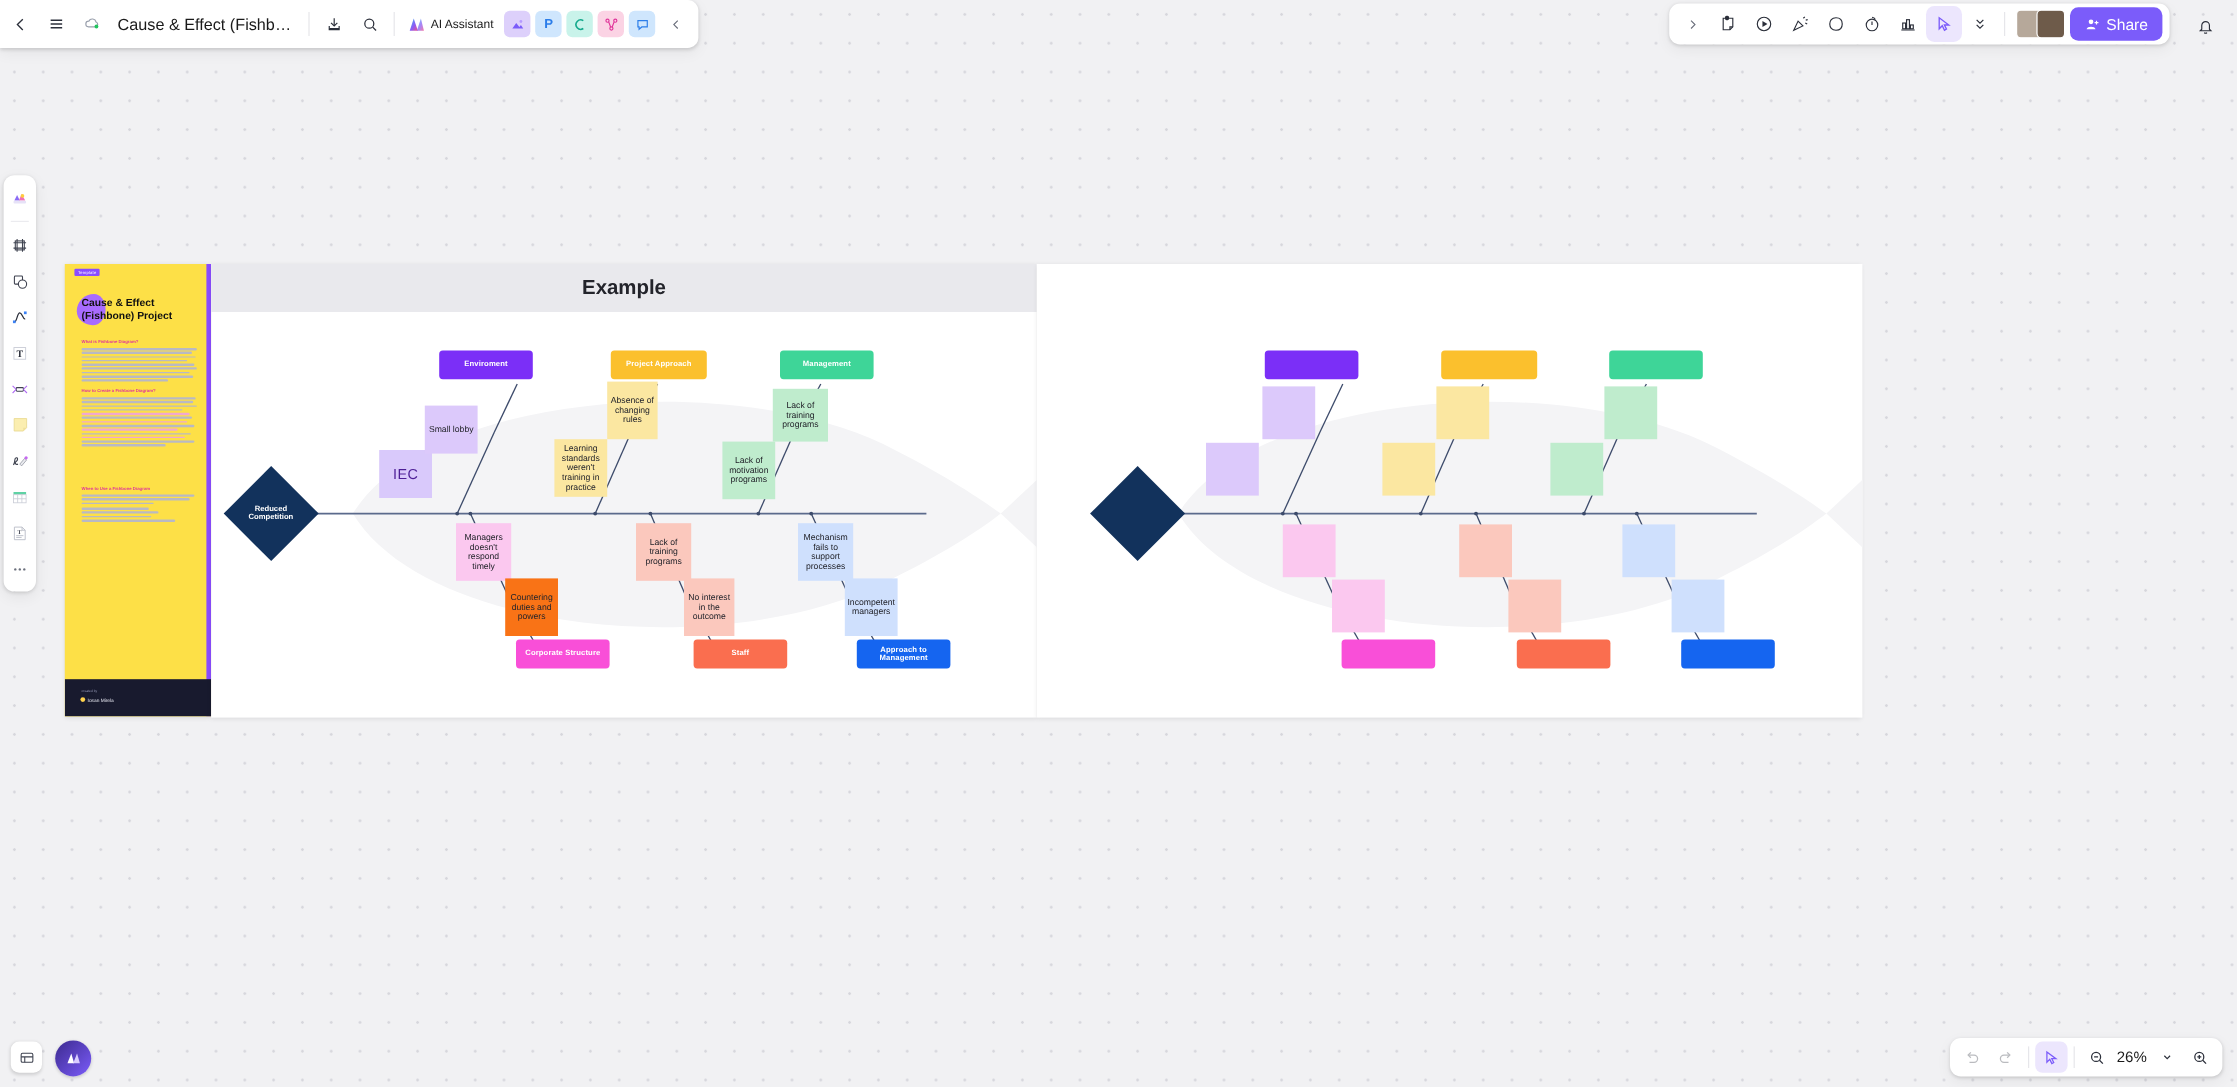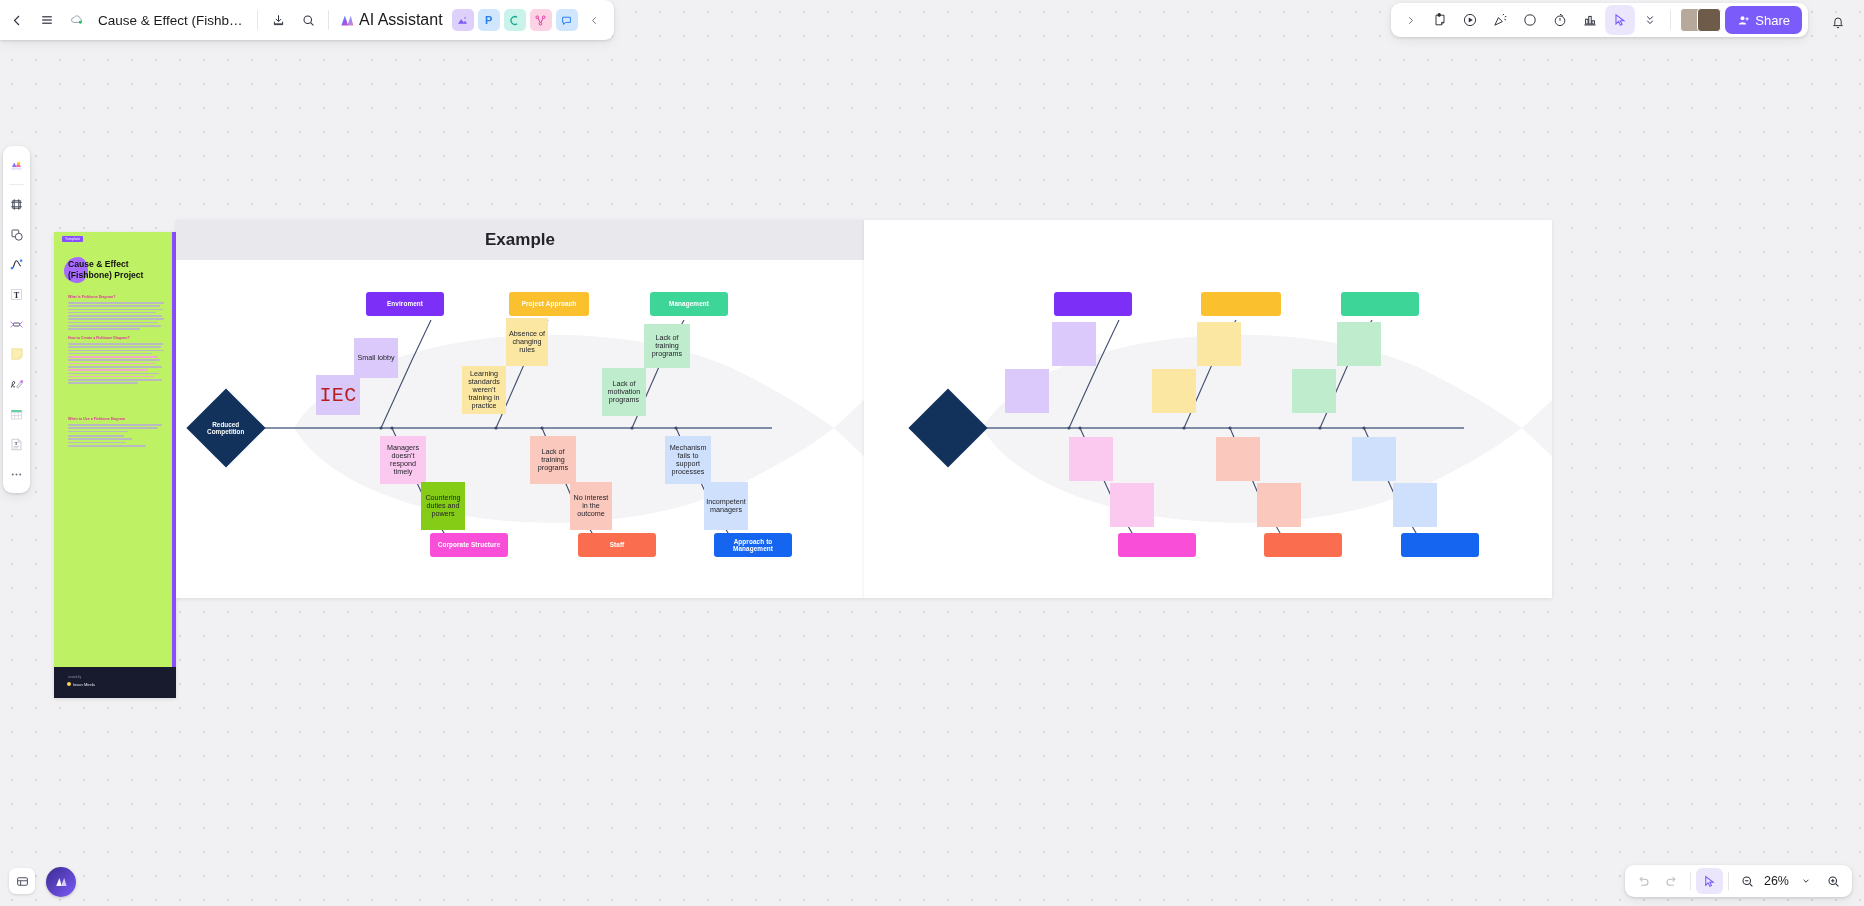--- a/index.html
+++ b/index.html
@@ -36,21 +36,21 @@
   .tb-btn.active { background: #ece6fd; }
   .tb-sep { width: 1px; height: 20px; background: #e6e6ea; margin: 0 5px; flex: 0 0 auto; }
   #doc-title {
     font-size: 13.5px; color: #1a1a1a; white-space: nowrap;
     max-width: 160px; overflow: hidden; text-overflow: ellipsis;
     padding: 0 6px; cursor: pointer;
   }
   #ai-btn {
     display: flex; align-items: center; gap: 4px; height: 28px;
     padding: 0 7px 0 4px; border-radius: 7px; cursor: pointer;
-    font-size: 16px; color: #1a1a1a; white-space: nowrap;
+    font-size: 10px; color: #1a1a1a; white-space: nowrap;
   }
   .app-ic {
     width: 22px; height: 22px; border-radius: 5px; margin: 0 2px;
     display: flex; align-items: center; justify-content: center;
     font-size: 11px; font-weight: bold; cursor: pointer;
   }
   #share-btn {
     height: 28px; background: #7b5cfa; color: #fff; border-radius: 7px;
     display: flex; align-items: center; gap: 5px; padding: 0 12px;
     font-size: 13px; cursor: pointer; margin-left: 4px;
@@ -70,22 +70,22 @@
     display: flex; flex-direction: column; align-items: center; gap: 2px;
     z-index: 30;
   }
   .lt-btn {
     width: 23px; height: 28px; display: flex; align-items: center; justify-content: center;
     border-radius: 6px; cursor: pointer;
   }
   .lt-sep { width: 15px; height: 1px; background: #ebebef; margin: 3px 0; }
   
   #tplcard {
-    position: absolute; left: 54px; top: 232px; width: 122px; height: 466px;
-    background: #bef264; box-shadow: 0 1px 4px rgba(0,0,0,.10);
+    position: absolute; left: 54px; top: 220px; width: 122px; height: 377px;
+    background: #fde047; box-shadow: 0 1px 4px rgba(0,0,0,.10);
     overflow: hidden;
   }
   #tplcard-rail { position: absolute; right: 0; top: 0; width: 4px; height: 100%; background: #8a4dff; }
   #tpl-tag {
     position: absolute; left: 8px; top: 4px; font-size: 3.4px; color: #fff;
     background: #8a4dff; padding: 1px 3px; border-radius: 1px; letter-spacing: .2px;
   }
   #tpl-blob {
     position: absolute; left: 10px; top: 25px; width: 24px; height: 26px;
     background: #a86bff; border-radius: 60% 40% 45% 55% / 55% 50% 50% 45%;
@@ -128,21 +128,21 @@
     background: #12325c; transform: rotate(45deg); cursor: pointer;
   }
   .head-dia span {
     transform: rotate(-45deg); color: #fff; font-size: 6.4px; font-weight: bold;
     text-align: center; line-height: 1.15; width: 56px;
   }
   #iec-box {
     position: absolute; background: #d9c9fb; display: flex; align-items: center;
     justify-content: center; cursor: pointer;
   }
-  #iec-box span { font-size: 20px; color: #b91c1c; letter-spacing: .3px; font-family: Liberation Mono, monospace; }
+  #iec-box span { font-size: 12px; color: #4c1d95; letter-spacing: .3px; }
   
   #bl-export {
     position: absolute; left: 9px; bottom: 12px; width: 26px; height: 26px;
     background: #fff; border-radius: 7px; box-shadow: 0 1px 3px rgba(0,0,0,.14);
     display: flex; align-items: center; justify-content: center; cursor: pointer; z-index: 30;
   }
   #bl-avatar {
     position: absolute; left: 46px; bottom: 9px; width: 30px; height: 30px; border-radius: 50%;
     background: linear-gradient(135deg,#3c2a8e,#7b5cfa); display: flex; align-items: center;
     justify-content: center; cursor: pointer; z-index: 30;
@@ -299,21 +299,21 @@
   <div class="node sticky" style="left:468px; top:104px; width:46px; height:44px; background:#bfeccd;">
     <span>Lack of training programs</span>
   </div>
   <div class="node sticky" style="left:426px; top:148px; width:44px; height:48px; background:#bfeccd;">
     <span>Lack of motivation programs</span>
   </div>
 
   <div class="node sticky" style="left:204px; top:216px; width:46px; height:48px; background:#fbc8ef;">
     <span>Managers doesn't respond timely</span>
   </div>
-  <div class="node sticky" style="left:245px; top:262px; width:44px; height:48px; background:#84cc16;">
+  <div class="node sticky" style="left:245px; top:262px; width:44px; height:48px; background:#f97316;">
     <span>Countering duties and powers</span>
   </div>
   <div class="node sticky" style="left:354px; top:216px; width:46px; height:48px; background:#fbc8bd;">
     <span>Lack of training programs</span>
   </div>
   <div class="node sticky" style="left:394px; top:262px; width:42px; height:48px; background:#fbc8bd;">
     <span>No interest in the outcome</span>
   </div>
   <div class="node sticky" style="left:489px; top:216px; width:46px; height:48px; background:#cfe0fd;">
     <span>Mechanism fails to support processes</span>

